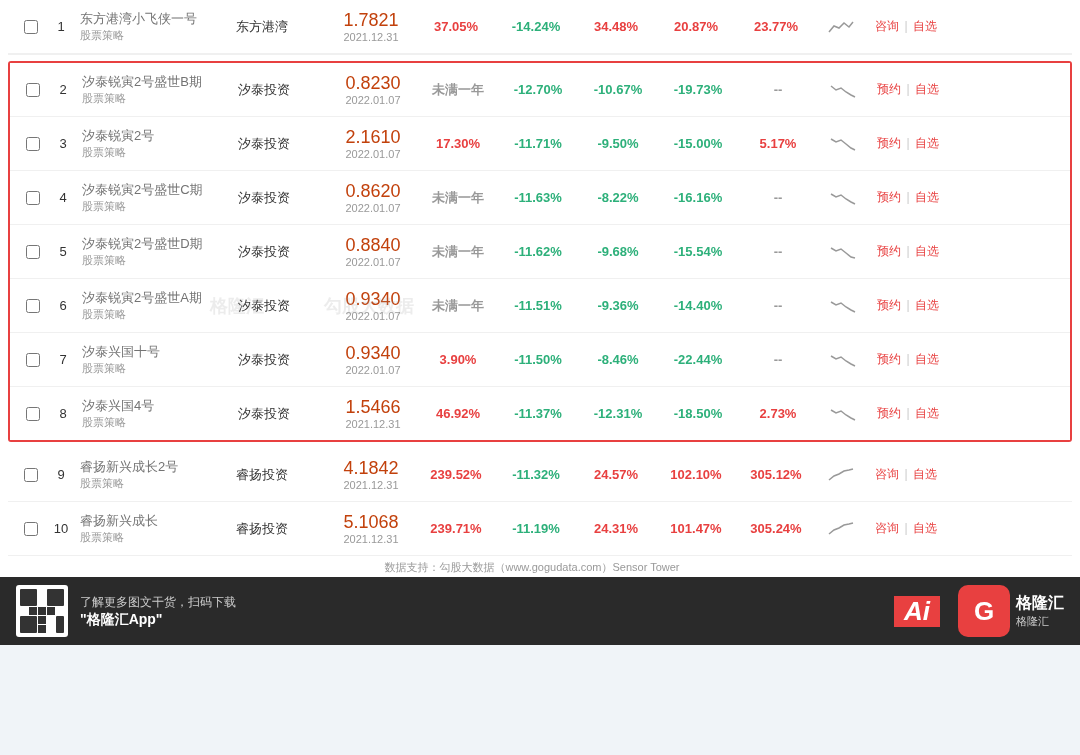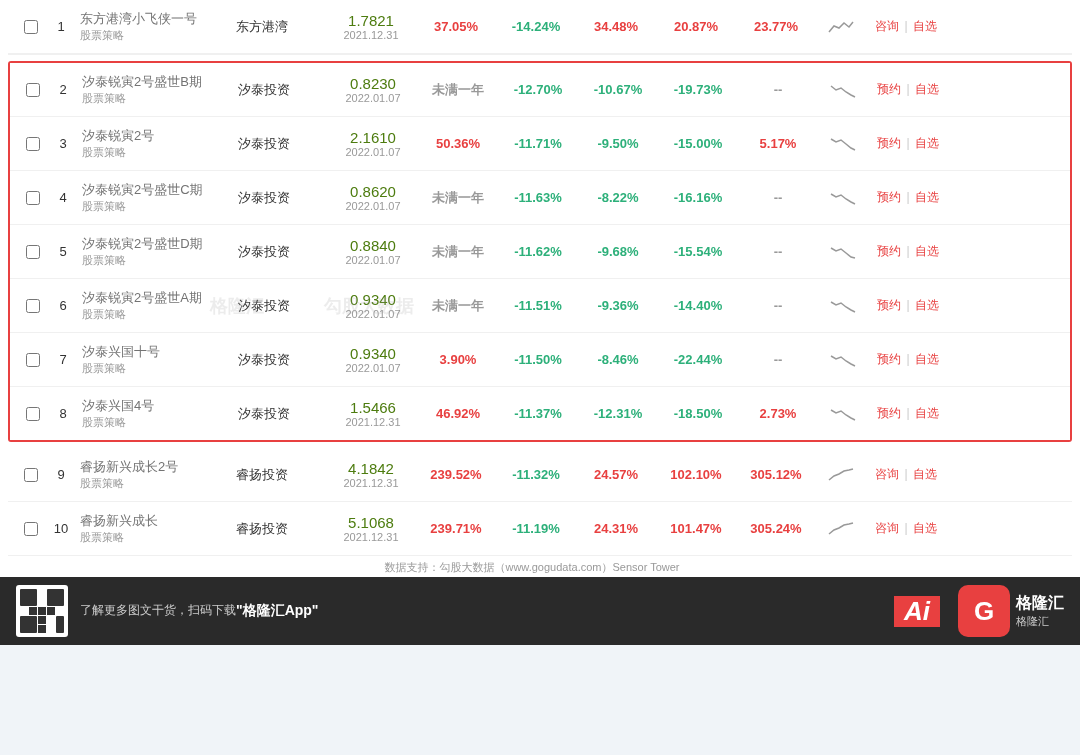--- a/index.html
+++ b/index.html
@@ -55,22 +55,22 @@
     .cell-company {
       width: 90px;
       font-size: 13px;
       color: #333;
     }
     .cell-nav {
       width: 90px;
       text-align: center;
     }
     .cell-nav .nav-val {
-      font-size: 15px;
-      color: #4d7c0f;
+      font-size: 18px;
+      color: #c2410c;
     }
     .cell-nav .nav-date {
       font-size: 11px;
       color: #999;
     }
     .cell-pct {
       width: 80px;
       text-align: center;
       font-size: 13px;
       font-weight: 600;
@@ -211,21 +211,21 @@
       <div class="cell-rank">3</div>
       <div class="cell-name">
         <div class="name-main">汐泰锐寅2号</div>
         <div class="name-sub">股票策略</div>
       </div>
       <div class="cell-company">汐泰投资</div>
       <div class="cell-nav">
         <div class="nav-val">2.1610</div>
         <div class="nav-date">2022.01.07</div>
       </div>
-      <div class="cell-pct red">50.36%</div>
+      <div class="cell-pct red">17.30%</div>
       <div class="cell-pct green">-11.71%</div>
       <div class="cell-pct green">-9.50%</div>
       <div class="cell-pct green">-15.00%</div>
       <div class="cell-pct red">5.17%</div>
       <div class="cell-chart">
         <svg class="chart-icon" viewBox="0 0 28 18" fill="none">
           <polyline points="2,4 7,7 12,5 17,9 22,13 26,15" stroke="#999" stroke-width="1.5" fill="none"></polyline>
         </svg>
       </div>
       <div class="cell-actions">
@@ -477,21 +477,21 @@
         <div style="background:#333;grid-column:4;grid-row:3;"></div>
         <div style="background:#fff;grid-column:5;grid-row:3;"></div>
         <div style="background:#333;grid-column:1/3;grid-row:4/6;border-radius:1px;"></div>
         <div style="background:#333;grid-column:3;grid-row:4;"></div>
         <div style="background:#fff;grid-column:4;grid-row:4;"></div>
         <div style="background:#333;grid-column:5;grid-row:4/6;border-radius:1px;"></div>
         <div style="background:#333;grid-column:3;grid-row:5;"></div>
         <div style="background:#fff;grid-column:4;grid-row:5;"></div>
       </div>
     </div>
-    <div style="display:flex;">
+    <div style="display:flex;flex-direction:column;">
       <span style="color:#ccc;font-size:12px;">了解更多图文干货，扫码下载</span>
       <span style="color:#fff;font-size:14px;font-weight:bold;">"格隆汇App"</span>
     </div>
     <div class="footer-brand">
 
       <div style="background:#e84040;border-radius:0;padding:0 10px;margin-right:10px;">
         <span style="color:#fff;font-size:26px;font-weight:bold;font-style:italic;">Ai</span>
       </div>
       <div style="display:flex;align-items:center;gap:6px;">
 

